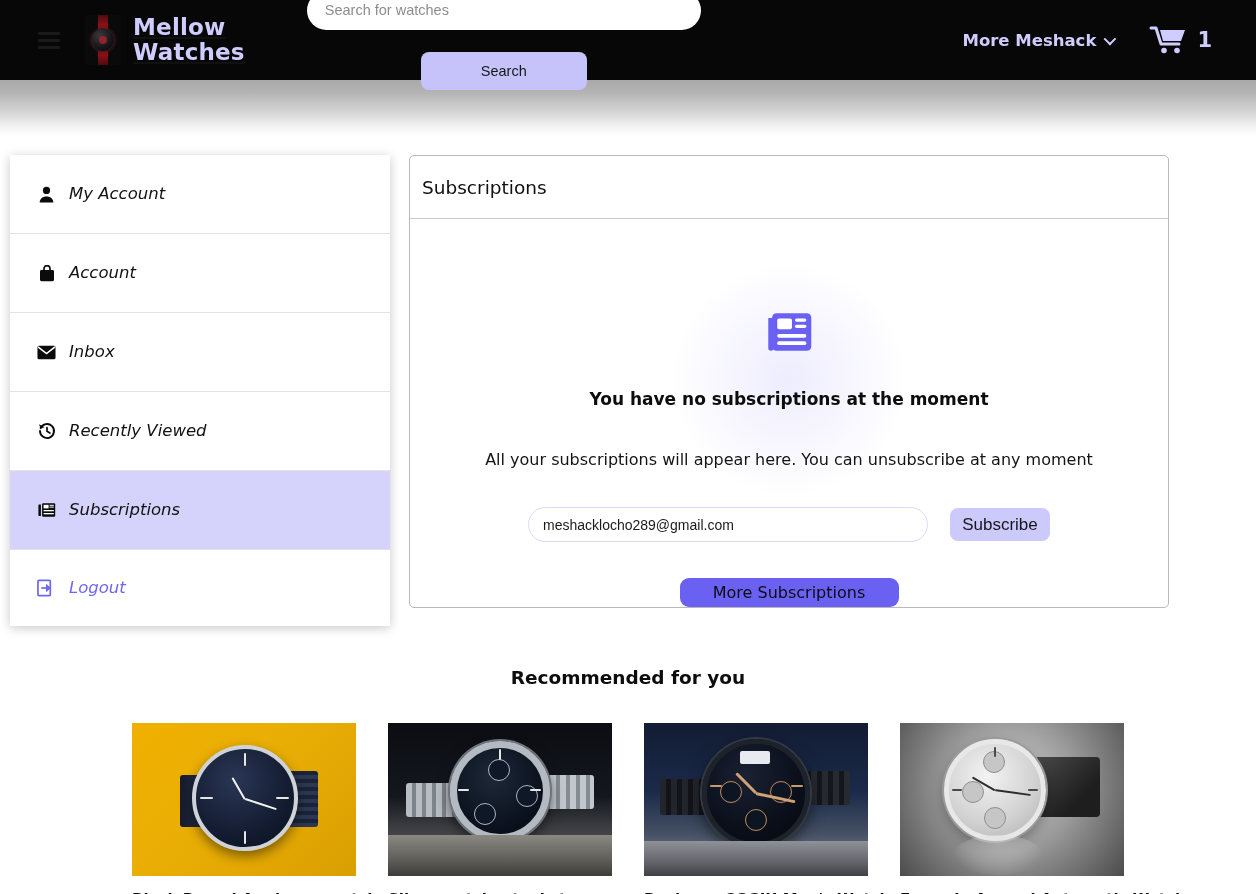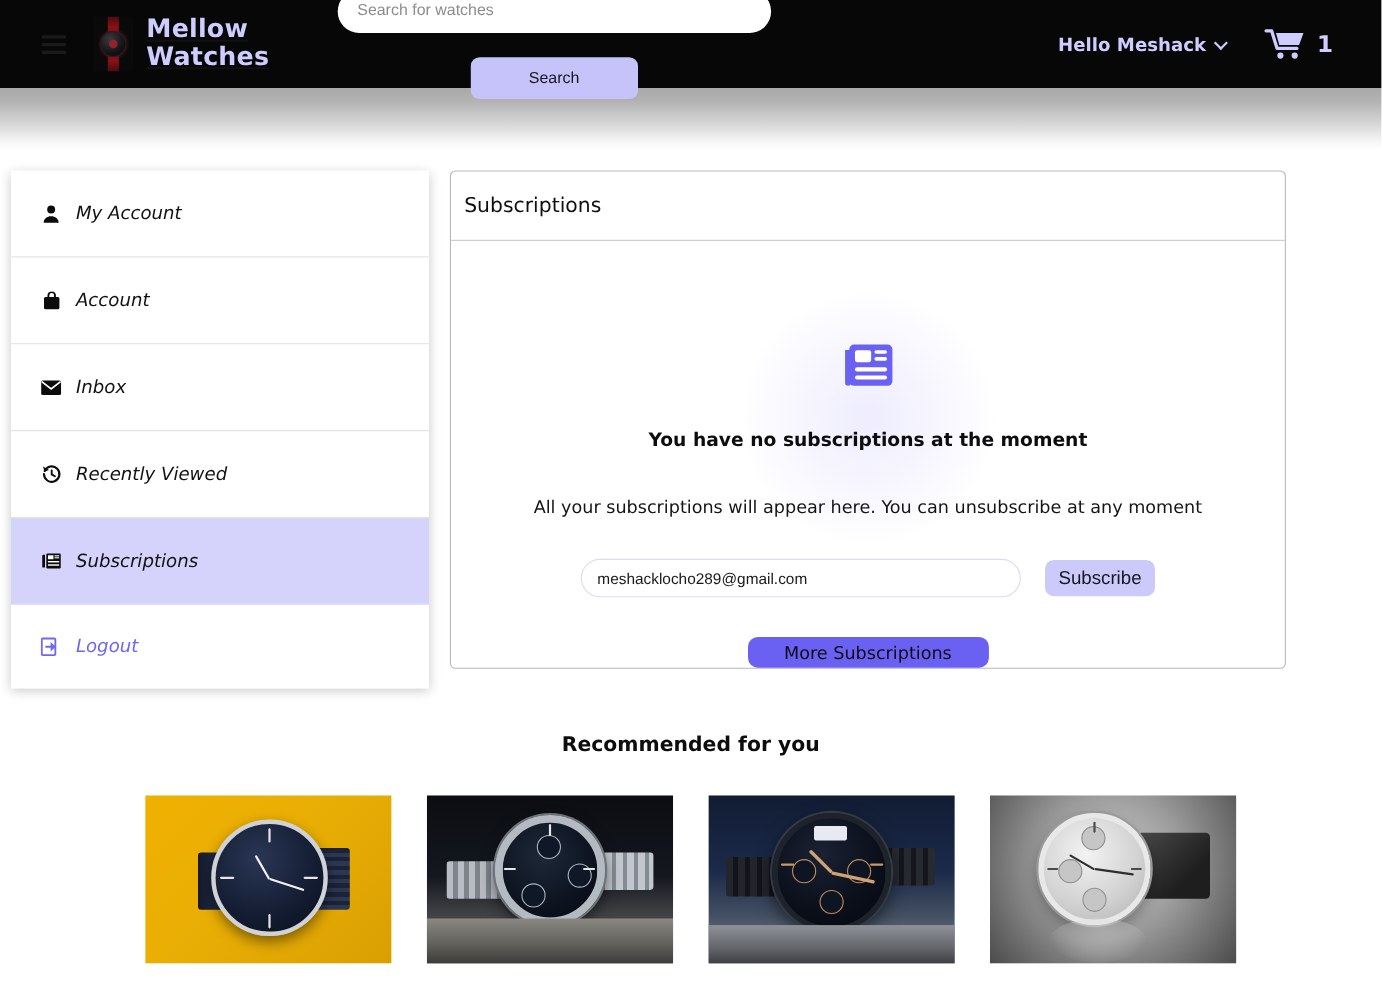--- a/index.html
+++ b/index.html
@@ -117,21 +117,21 @@
     background: #ffffff;
     padding: 0 18px;
     font-family: "Liberation Sans", sans-serif;
     font-size: 14.5px;
     color: #333;
     outline: none;
   }
   .search-input::placeholder { color: #8d8d8d; }
 
   .search-button {
-    width: 152px;
+    width: 166px;
     height: 38px;
     border-radius: 8px;
     border: none;
     background: #c6c3fb;
     color: #17161c;
     font-family: "Liberation Sans", sans-serif;
     font-size: 14.5px;
     cursor: pointer;
   }
 
@@ -438,21 +438,21 @@
     </div>
   </div>
 
   <div class="search-wrap">
     <input class="search-input" type="text" placeholder="Search for watches" style="">
     <button class="search-button">Search</button>
   </div>
 
   <div class="nav-right">
     <div class="greeting">
-      <span>Hello Meshack</span>
+      <span>More Meshack</span>
       <span class="chev"></span>
     </div>
     <div class="cart">
       <svg width="38" height="30" viewBox="0 0 38 30">
         <path d="M2 3 h5 l5 16 h18" fill="none" stroke="#cfccff" stroke-width="3" stroke-linecap="round" stroke-linejoin="round"></path>
         <path d="M11 5 h25 l-4 11 H14 z" fill="#cfccff"></path>
         <circle cx="15" cy="25.5" r="2.8" fill="#cfccff"></circle>
         <circle cx="28" cy="25.5" r="2.8" fill="#cfccff"></circle>
       </svg>
       <span class="cart-count">1</span>

